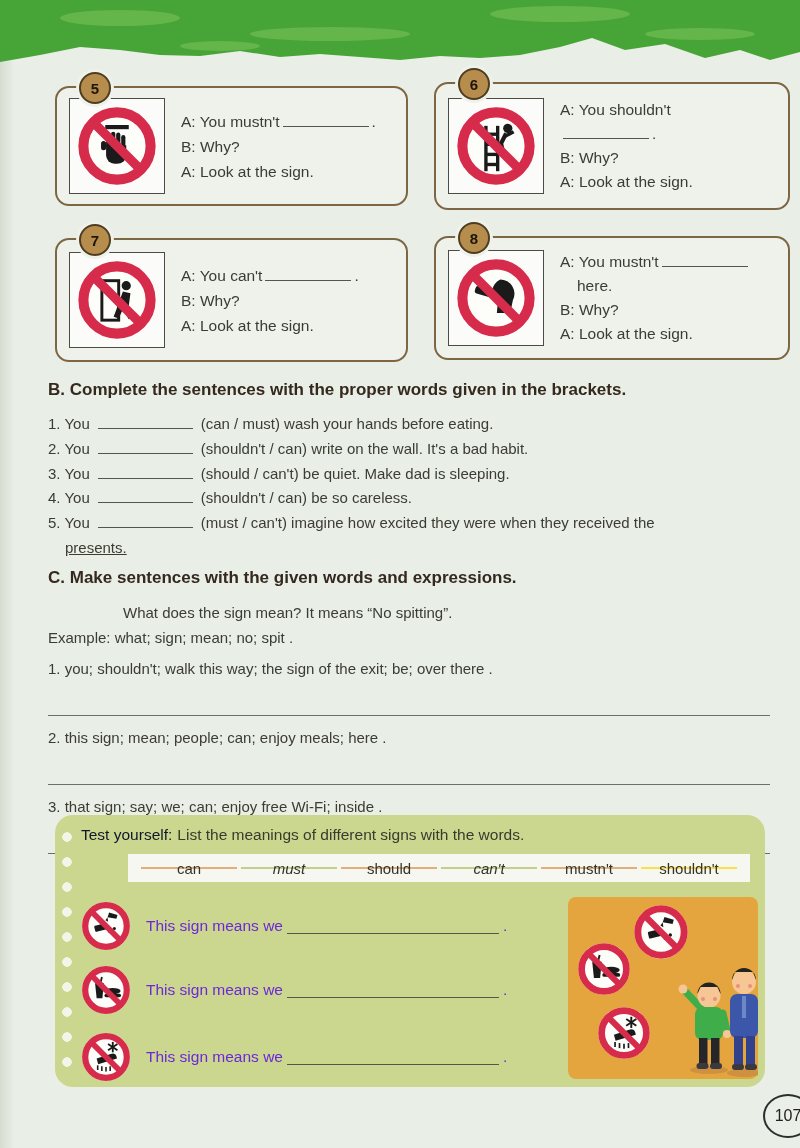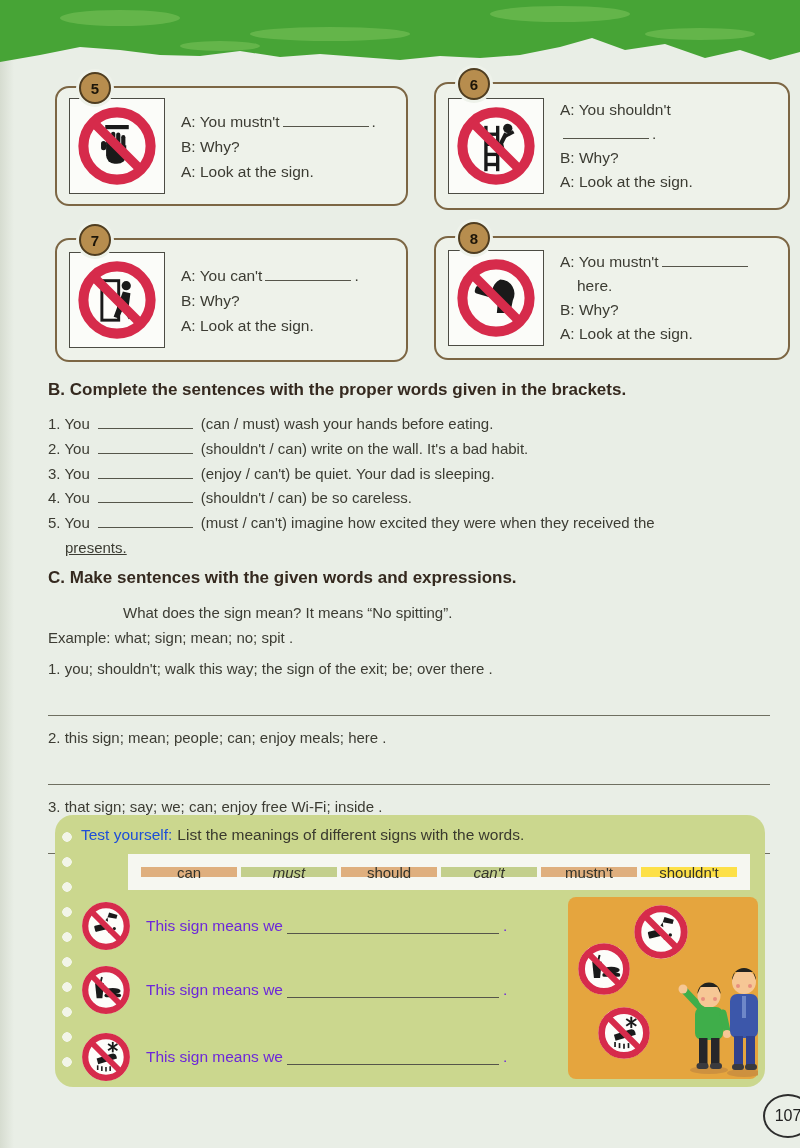--- a/index.html
+++ b/index.html
@@ -52,24 +52,24 @@
   .testbox{
     position:absolute;left:55px;top:815px;width:710px;height:272px;
     background:#cbd78e;border-radius:18px;
   }
   .dotstrip{
     position:absolute;left:5px;top:12px;width:14px;height:248px;
     background-image:radial-gradient(circle 4.5px at 7px 10px,#f2f5e8 4.5px,transparent 5px);
     background-size:14px 25px;background-repeat:repeat-y;
   }
   .test-title{position:absolute;left:26px;top:11px;font-size:15.5px;}
-  .test-label{color:#1d4ed8;}
+  .test-label{color:#0f172a;}
   .test-instr{color:#3a3a2e;margin-left:5px;}
   .word-strip{
-    position:absolute;left:73px;top:39px;width:622px;height:36px;
+    position:absolute;left:73px;top:39px;width:622px;height:28px;
     background:#f6f7f1;display:flex;gap:4px;padding:13px;box-sizing:border-box;
   }
   .word{
     flex:1;display:flex;align-items:center;justify-content:center;
     font-size:15px;color:#33332a;
   }
   .word-tan{background:#dfaf7e;}
   .word-green{background:#c3cf8c;font-style:italic;}
   .word-pale{background:#fde047;}
   .trow{position:absolute;left:25px;display:flex;align-items:center;}
@@ -250,21 +250,21 @@
       <div style="padding-left:17px;">here.</div>
       <div>B: Why?</div>
       <div>A: Look at the sign.</div>
     </div>
   </div>
 
   <div class="section secB">
     <div class="sec-heading">B. Complete the sentences with the proper words given in the brackets.</div>
     <div class="b-item"><span>1. You</span><span class="blank b-blank"></span><span>(can / must) wash your hands before eating.</span></div>
     <div class="b-item"><span>2. You</span><span class="blank b-blank"></span><span>(shouldn't / can) write on the wall. It's a bad habit.</span></div>
-    <div class="b-item"><span>3. You</span><span class="blank b-blank"></span><span>(enjoy / can't) be quiet. Your dad is sleeping.</span></div>
+    <div class="b-item"><span>3. You</span><span class="blank b-blank"></span><span>(should / can't) be quiet. Make dad is sleeping.</span></div>
     <div class="b-item"><span>4. You</span><span class="blank b-blank"></span><span>(shouldn't / can) be so careless.</span></div>
     <div class="b-item"><span>5. You</span><span class="blank b-blank"></span><span>(must / can't) imagine how excited they were when they received the</span></div>
     <div class="b-item b-cont">presents.</div>
   </div>
 
   <div class="section secC">
     <div class="sec-heading">C. Make sentences with the given words and expressions.</div>
     <div class="c-line c-answer">What does the sign mean? It means “No spitting”.</div>
     <div class="c-line">Example: what; sign; mean; no; spit .</div>
     <div class="c-line c-item c-item-first">1. you; shouldn't; walk this way; the sign of the exit; be; over there .</div>

